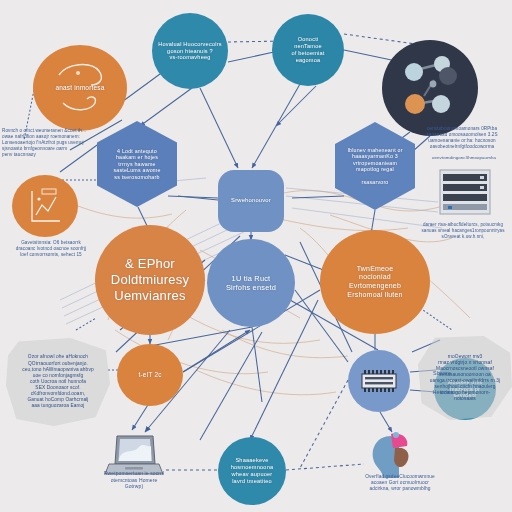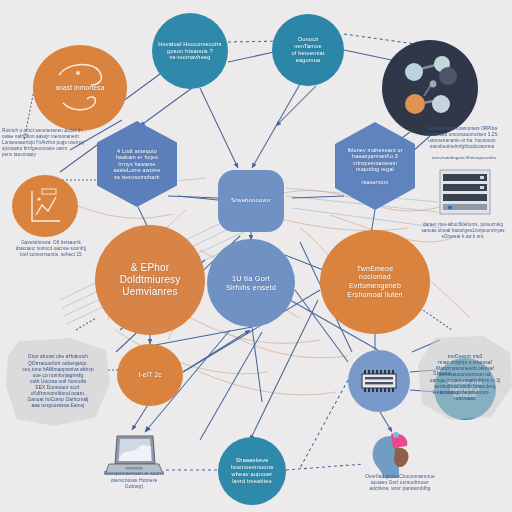--- a/index.html
+++ b/index.html
@@ -208,27 +208,27 @@
 mapotlog regal
 
 rsasarvoro</div>
   </div>
 
   <div class="node rounded blue" style="left:218px;top:170px;width:66px;height:62px;">
     <div class="lbl" style="font-size:5.8px;white-space:pre-line;">Srwehonouvor</div>
   </div>
 
   <div class="node circle orange2" style="left:95px;top:225px;width:110px;height:110px;">
-    <div class="lbl" style="font-size:10px;white-space:pre-line;">&amp; EPhor
+    <div class="lbl" style="font-size:13px;white-space:pre-line;">&amp; EPhor
 Doldtmiuresy
 Uemvianres</div>
   </div>
 
   <div class="node circle blue" style="left:207px;top:239px;width:88px;height:88px;">
-    <div class="lbl" style="font-size:7.4px;white-space:pre-line;">1U tia Gort
+    <div class="lbl" style="font-size:7.4px;white-space:pre-line;">1U tia Ruct
 Sirfohs ensetd</div>
   </div>
 
   <div class="node circle orange" style="left:320px;top:230px;width:110px;height:104px;">
     <div class="lbl" style="font-size:7px;white-space:pre-line;">TwnEmeoe
 nocioniad
 Evrtomengeneb
 Ershomoal lluten</div>
   </div>
 

